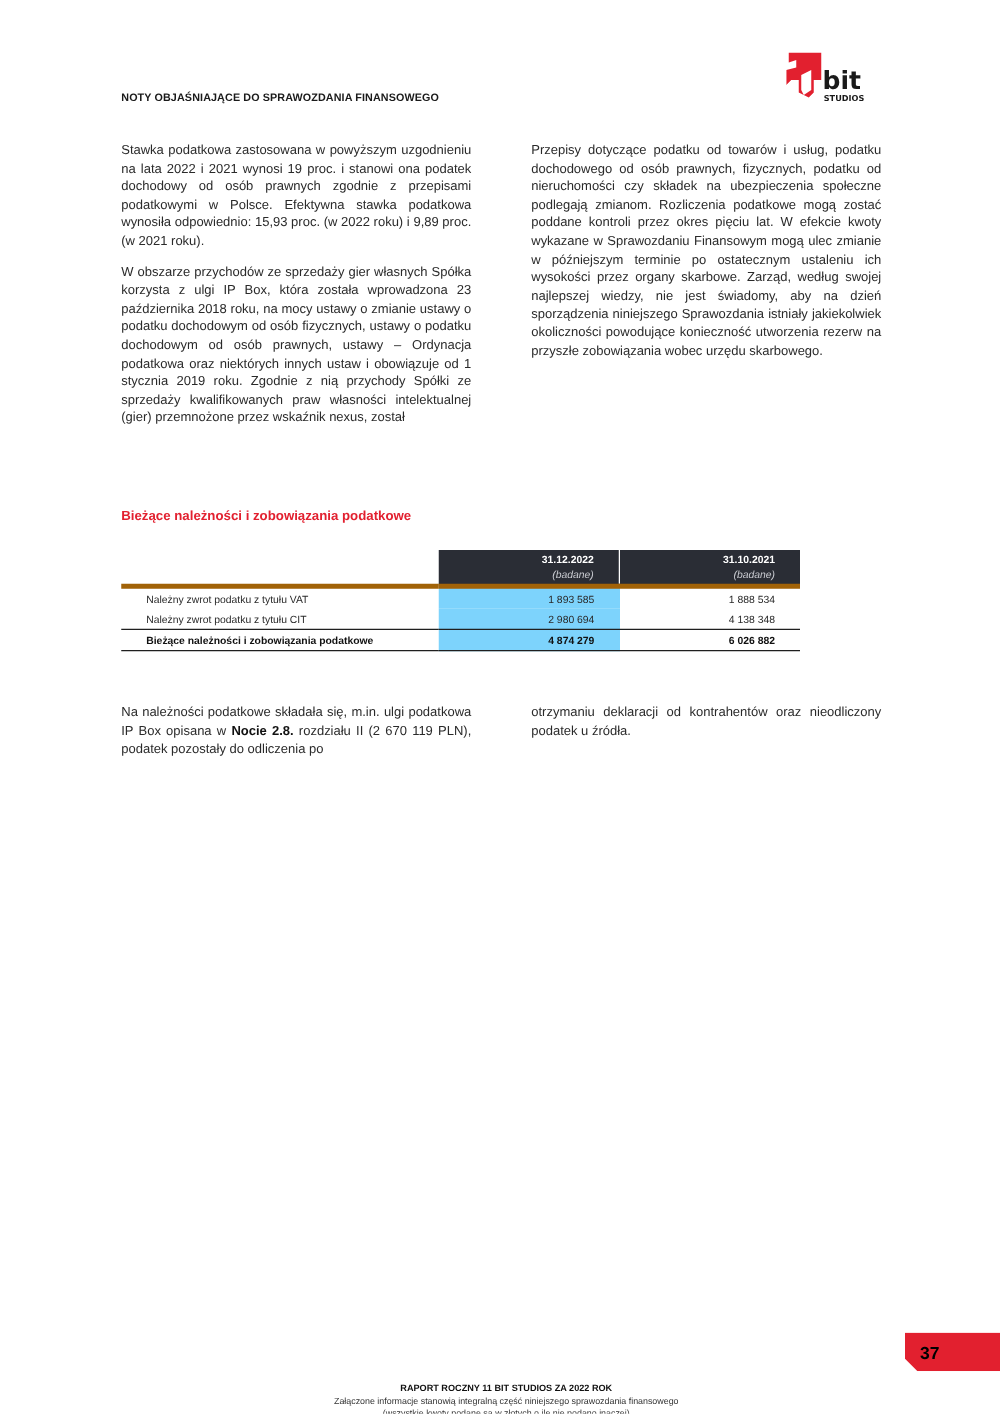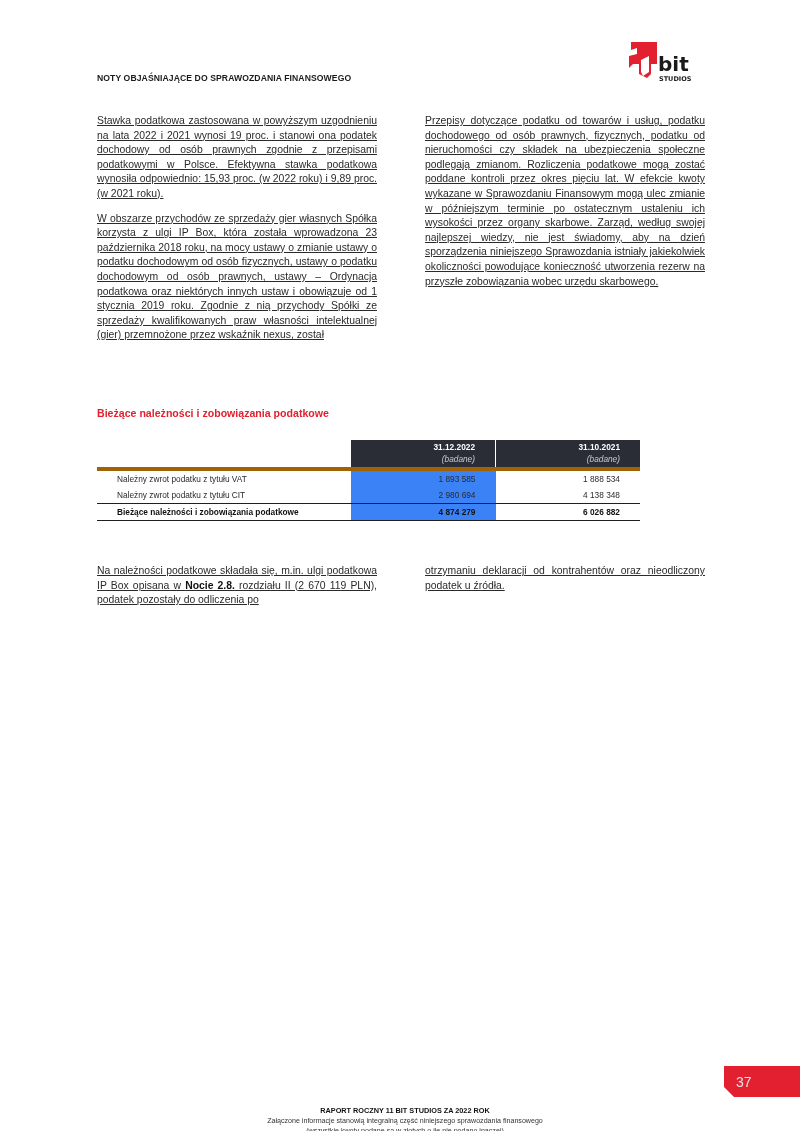--- a/index.html
+++ b/index.html
@@ -8,21 +8,20 @@
     font-family: "Liberation Sans", sans-serif; color: #222222;
   }
   .header-title {
     position: absolute; left: 97px; top: 73px;
     font-size: 8.6px; font-weight: bold; letter-spacing: 0.1px; color: #1a1a1a;
   }
   .logo { position: absolute; left: 629px; top: 42px; width: 80px; height: 42px; }
   .col {
     position: absolute; width: 280px; font-size: 10.4px; line-height: 14.6px; color: #2a2a2a;
     text-align: justify;
-    text-decoration: underline;
   }
   .col p { margin: 0 0 10px 0; }
   .col-left-top { left: 97px; top: 114px; }
   .col-right-top { left: 425px; top: 114px; }
   .section-title {
     position: absolute; left: 97px; top: 407px; font-size: 10.6px; font-weight: bold; color: #e2202f;
   }
   .tax-table {
     position: absolute; left: 97px; top: 440px; width: 543px; border-collapse: collapse;
     font-size: 8.3px; color: #2a2a2a;
@@ -30,34 +29,34 @@
   .tax-table th, .tax-table td { padding: 0 20px; height: 16px; }
   .tax-table th.blank { background: #ffffff; height: 27px; }
   .tax-table th.col-head {
     background: #2a2d35; color: #ffffff; text-align: right; width: 104px; height: 27px;
     line-height: 11.5px; vertical-align: middle; font-size: 8.3px;
   }
   .tax-table th.col-head.first { border-right: 1px solid #ffffff; }
   .tax-table th .sub { font-style: italic; font-weight: normal; color: #c8cad0; display: block; }
   .tax-table tr.first-row td { border-top: 4px solid #a16207; }
   .tax-table td.num { text-align: right; }
-  .tax-table td.shade { background: #3b82f6; margin-left: 20px; }
+  .tax-table td.shade { background: #7dd3fc; margin-left: 20px; }
   .tax-table tr.total td { font-weight: bold; border-top: 1.5px solid #1f1f1f; border-bottom: 1.5px solid #1f1f1f; height: 16px; color: #111; }
   .col-left-bottom { left: 97px; top: 564px; }
   .col-right-bottom { left: 425px; top: 564px; }
   .footer {
     position: absolute; left: 200px; width: 410px; top: 1106px; text-align: center; font-size: 7.1px; line-height: 10px; color: #333;
   }
   .footer .f-title { font-weight: bold; font-size: 7.3px; color: #111; }
   .page-tab {
     position: absolute; left: 724px; top: 1066px; width: 76px; height: 31px; background: #e2202f;
     clip-path: polygon(0 0, 100% 0, 100% 100%, 10px 100%, 0 calc(100% - 10px));
   }
   .page-number {
-    position: absolute; left: 12px; top: 8px; color: #e5e5e5; font-weight: normal; font-size: 14px;
+    position: absolute; left: 12px; top: 8px; color: #000000; font-weight: bold; font-size: 14px;
   }
   b.inline-bold { font-weight: bold; color: #111; }
 </style>
 </head>
 <body>
 
 <div class="header-title">NOTY OBJAŚNIAJĄCE DO SPRAWOZDANIA FINANSOWEGO</div>
 
 <div class="logo">
   <svg width="80" height="42" viewBox="0 0 80 42">

